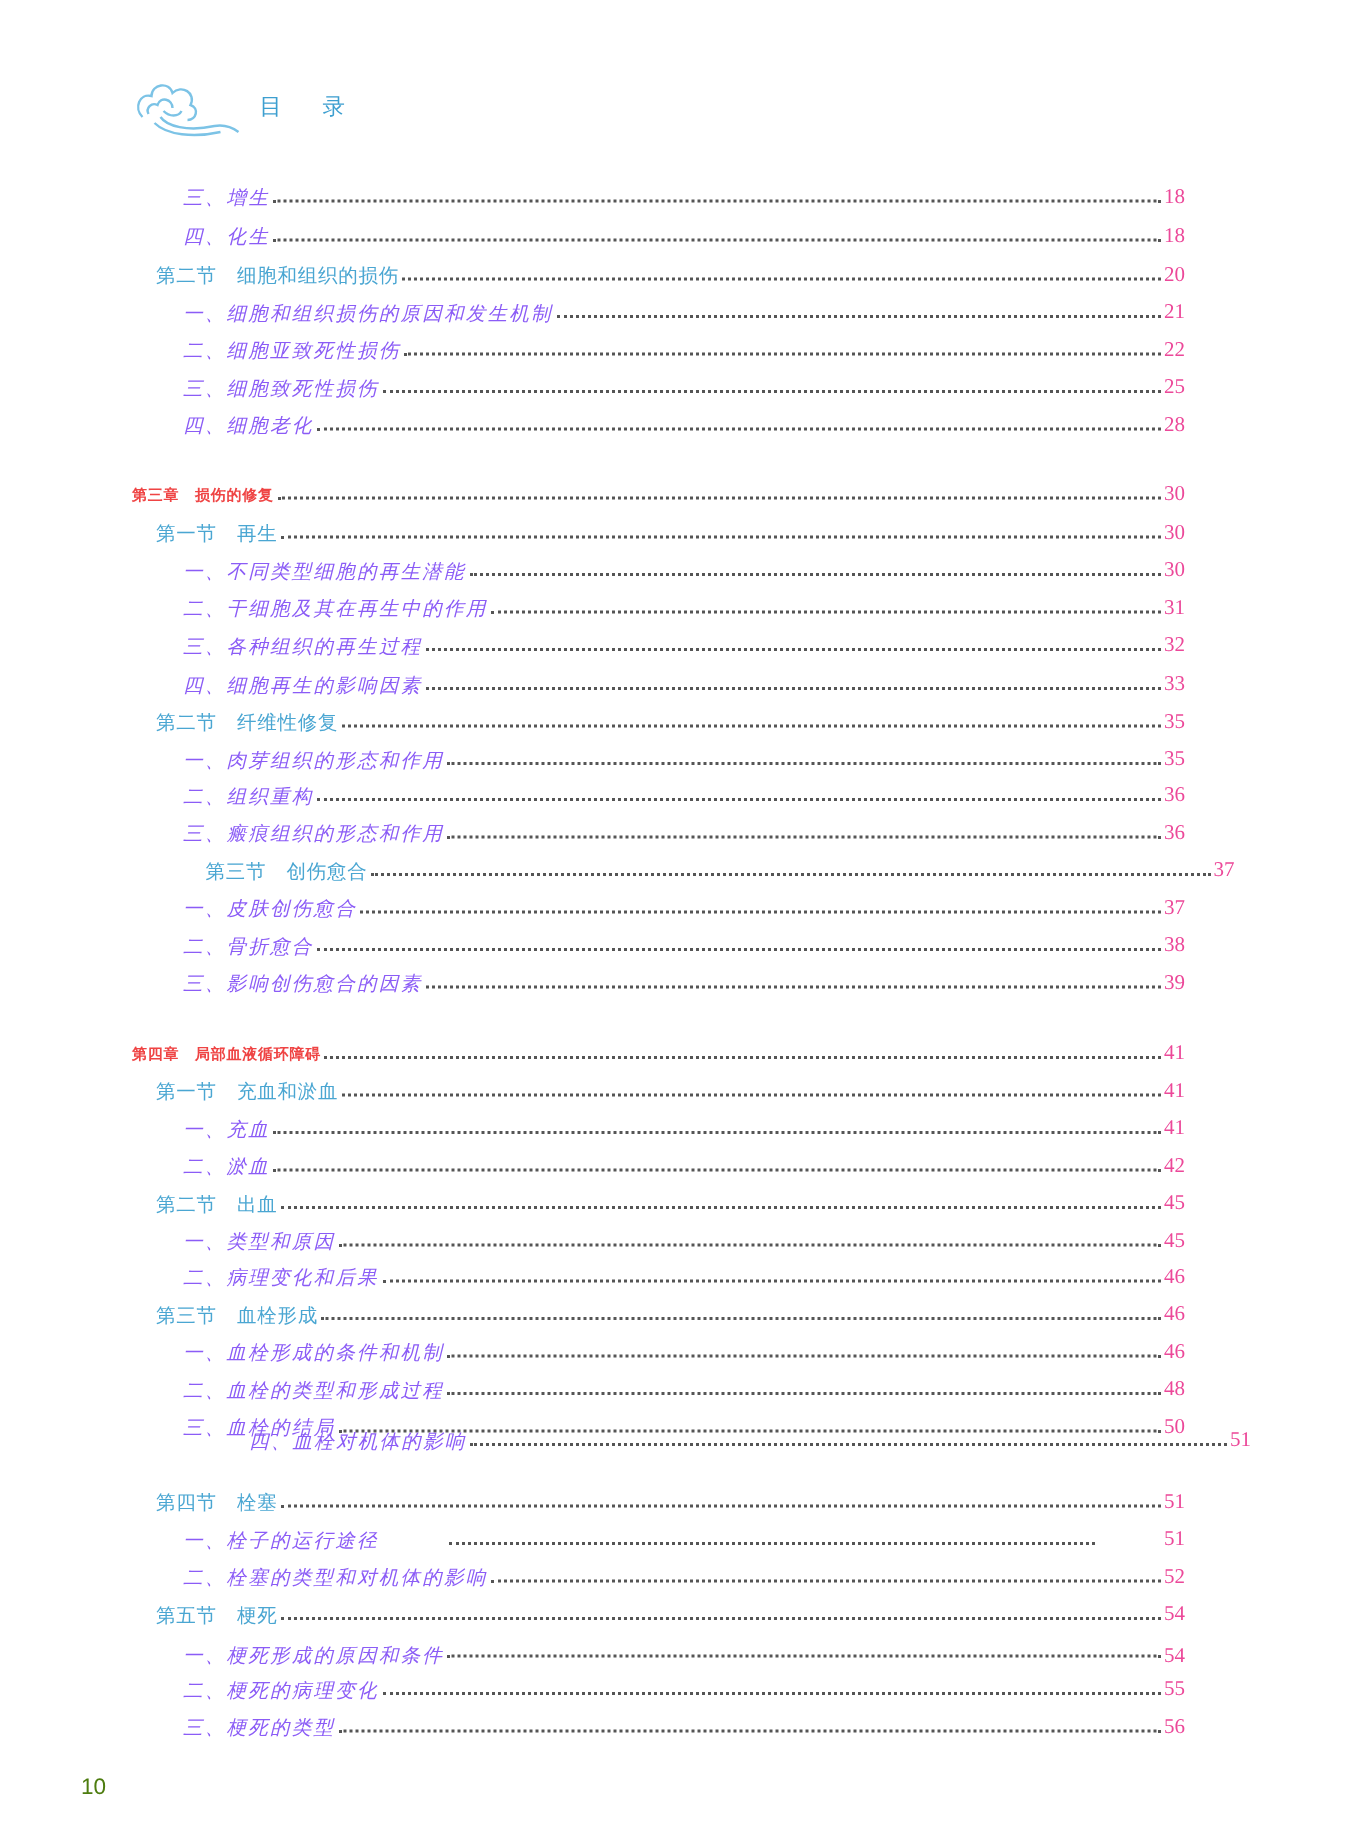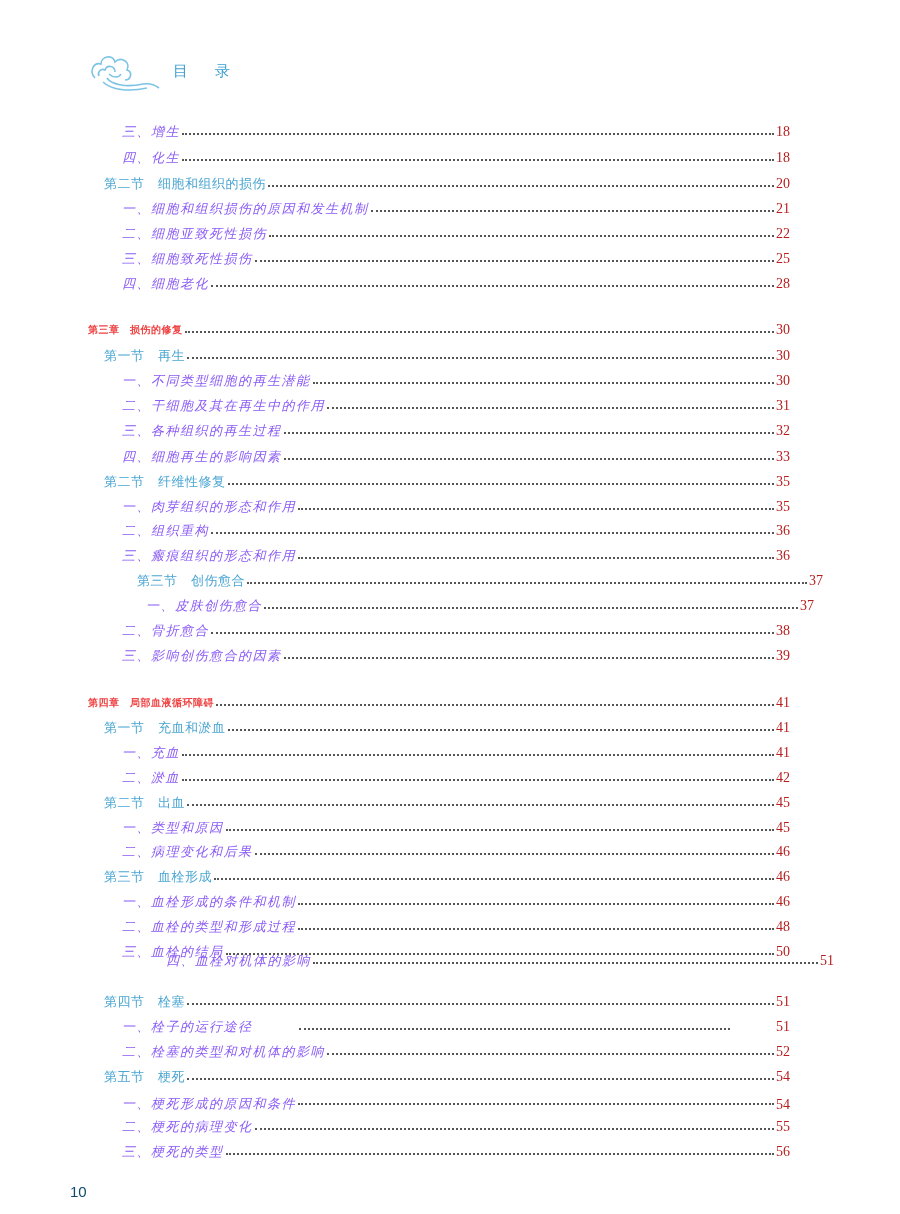--- a/index.html
+++ b/index.html
@@ -6,25 +6,25 @@
   body { width:900px; height:1214px; position:relative; overflow:hidden;
          font-family: "DejaVu Serif", "Liberation Serif", serif; color:#2a2a2a; }
   .header { position:absolute; left:85px; top:48px; height:50px; width:300px; }
   .header svg { position:absolute; left:0; top:0; }
   .header .t { position:absolute; top:14px; font-family:"DejaVu Sans","Liberation Sans",sans-serif;
                font-size:15px; color:#3d9fd0; }
   .toc { position:absolute; left:0; top:0; width:900px; }
   .row { position:absolute; left:0; width:900px; height:22px; display:flex; align-items:center; }
   .row .label { white-space:nowrap; padding-right:2px; font-size:13px; letter-spacing:1.5px; }
   .row .dots { flex:1; height:12px; border-bottom:2px dotted #555; margin-bottom:2px; margin-top:0; align-self:center; position:relative; top:-3px; }
-  .row .pg { width:26px; text-align:left; padding-left:2px; font-family:"Liberation Serif","DejaVu Serif",serif; font-size:14px; color:#b91c1c; }
+  .row .pg { width:26px; text-align:left; padding-left:2px; font-family:"Liberation Serif","DejaVu Serif",serif; font-size:14px; color:#ec4899; }
   .lv-chapter .label { color:#ef4444; font-family:"DejaVu Sans","Liberation Sans",sans-serif; font-size:10px; font-weight:bold; letter-spacing:0.5px; }
   .lv-section .label { color:#4aa6d2; font-size:13px; letter-spacing:0.5px; }
   .lv-item .label { color:#8b5cf6;font-style:italic; }
-  .page-num { position:absolute; left:70px; top:1183px; font-family:"Liberation Sans","DejaVu Sans",sans-serif; font-size:15px; color:#0c4a6e; }
+  .page-num { position:absolute; left:54px; top:1183px; font-family:"Liberation Sans","DejaVu Sans",sans-serif; font-size:15px; color:#4d7c0f; }
 </style>
 </head>
 <body>
 
 <div class="header">
   <svg width="80" height="50" viewBox="0 0 80 50">
     <g fill="none" stroke="#7cc3e6" stroke-width="1.6">
       <path d="M10 30 C4 24 8 14 16 16 C16 8 28 6 30 14 C36 8 46 14 42 22 C48 24 46 32 40 32"></path>
       <path d="M14 28 C12 24 16 20 20 22 C22 16 30 18 30 24"></path>
       <path d="M22 30 C26 36 40 40 58 36 C64 35 70 37 74 40"></path>
@@ -120,21 +120,21 @@
     <div class="row lv-item" style="top: 545px; left: 122px; width: 680px;">
       <span class="label">三、瘢痕组织的形态和作用</span>
       <span class="dots"></span>
       <span class="pg">36</span>
     </div>
     <div class="row lv-section" style="top: 570px; left: 104px; width: 698px; margin-left: 33px;">
       <span class="label">第三节　创伤愈合</span>
       <span class="dots"></span>
       <span class="pg">37</span>
     </div>
-    <div class="row lv-item" style="top: 595px; left: 122px; width: 680px; margin-left: 24px;">
+    <div class="row lv-item" style="top: 595px; left: 122px; width: 680px;">
       <span class="label">一、皮肤创伤愈合</span>
       <span class="dots"></span>
       <span class="pg">37</span>
     </div>
     <div class="row lv-item" style="top: 620px; left: 122px; width: 680px;">
       <span class="label">二、骨折愈合</span>
       <span class="dots"></span>
       <span class="pg">38</span>
     </div>
     <div class="row lv-item" style="top: 645px; left: 122px; width: 680px;">

